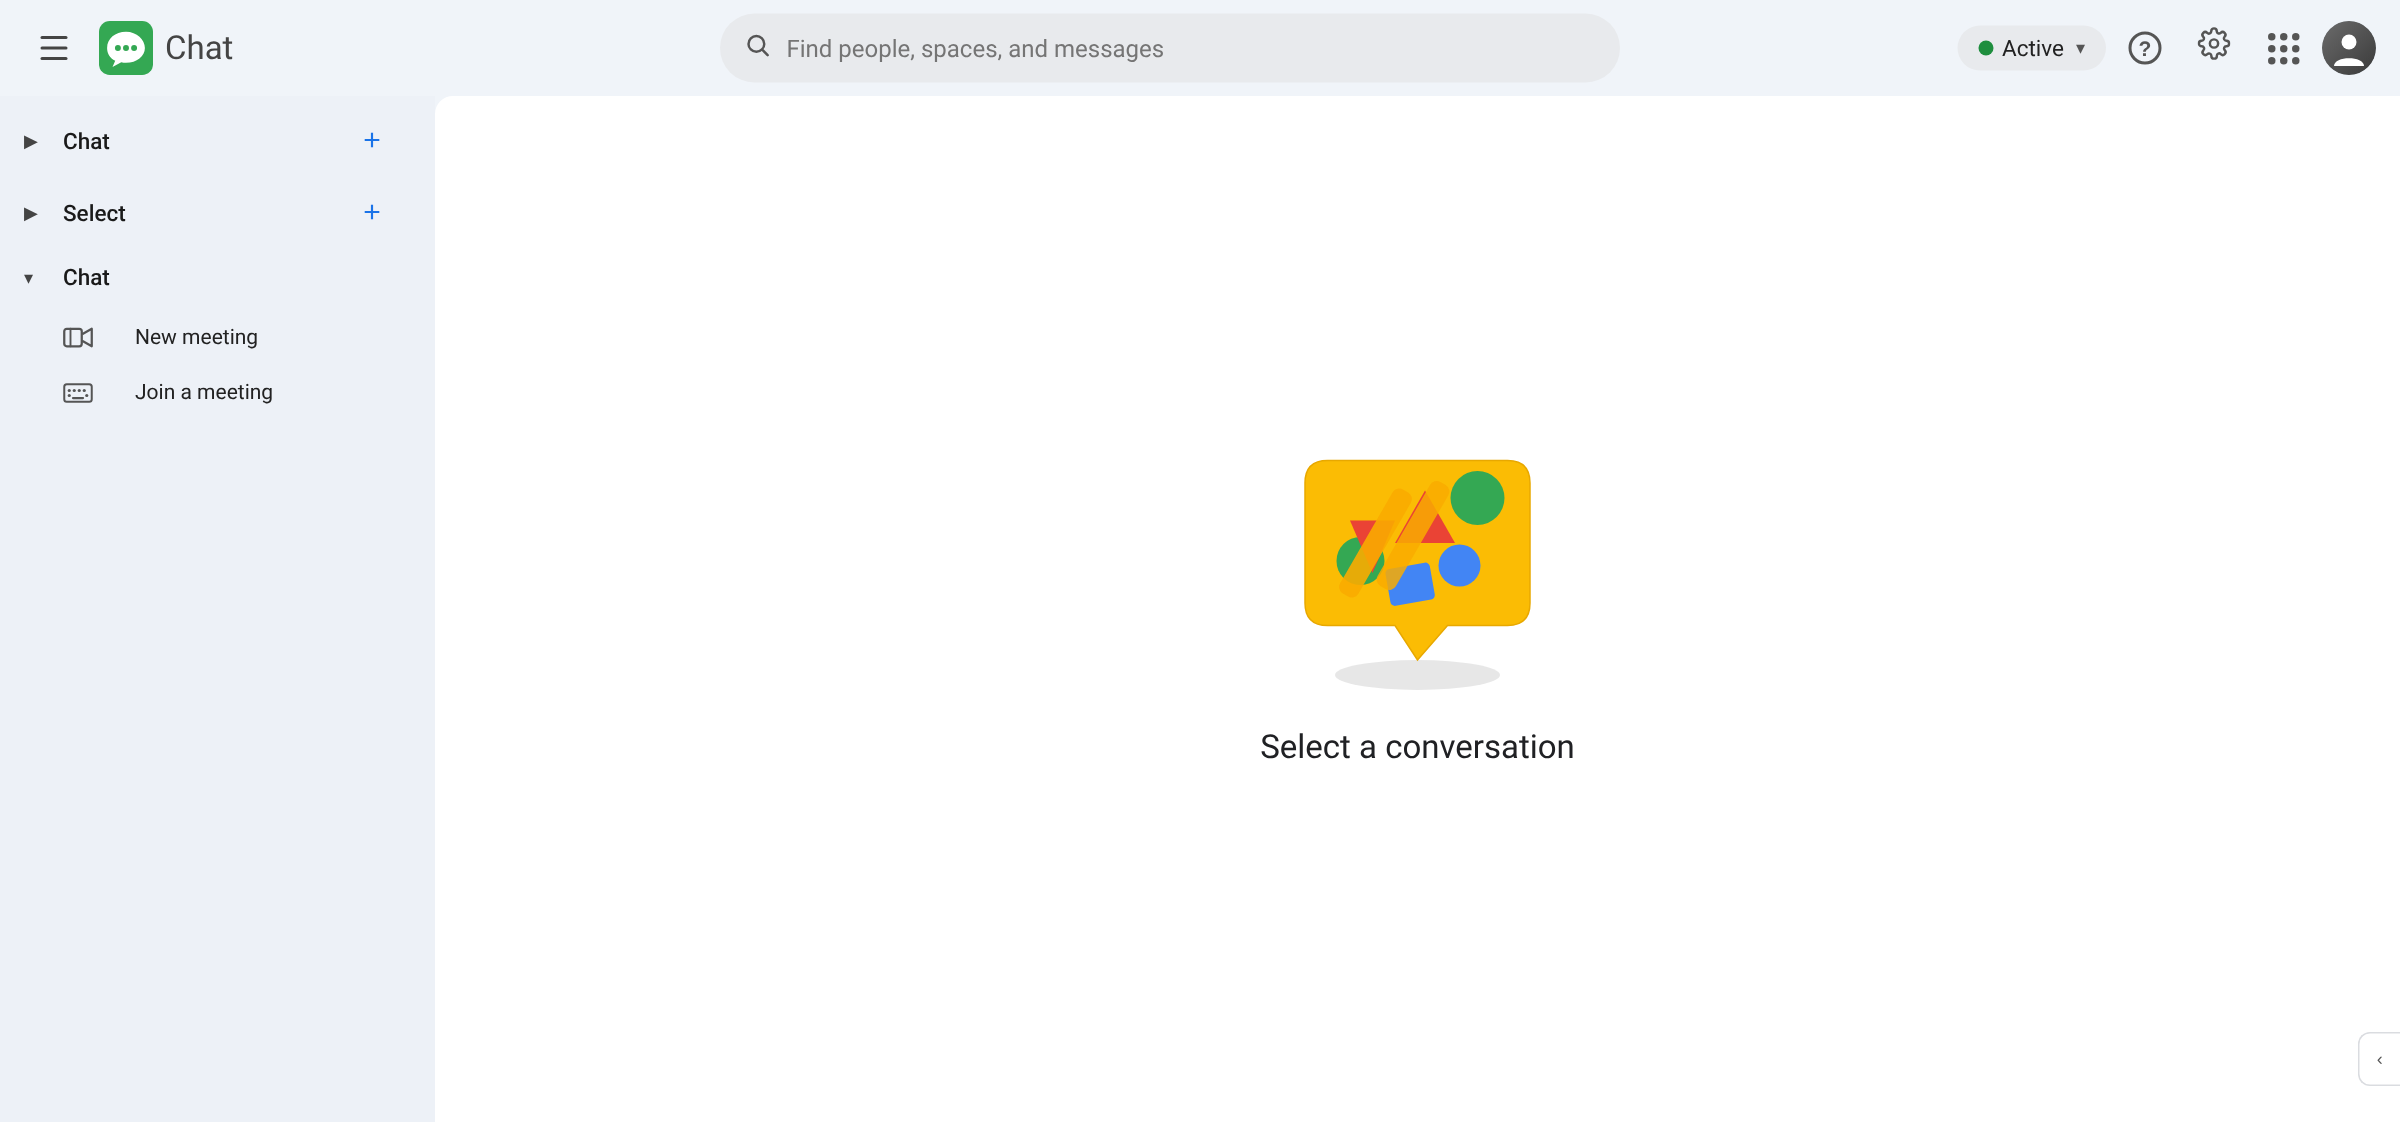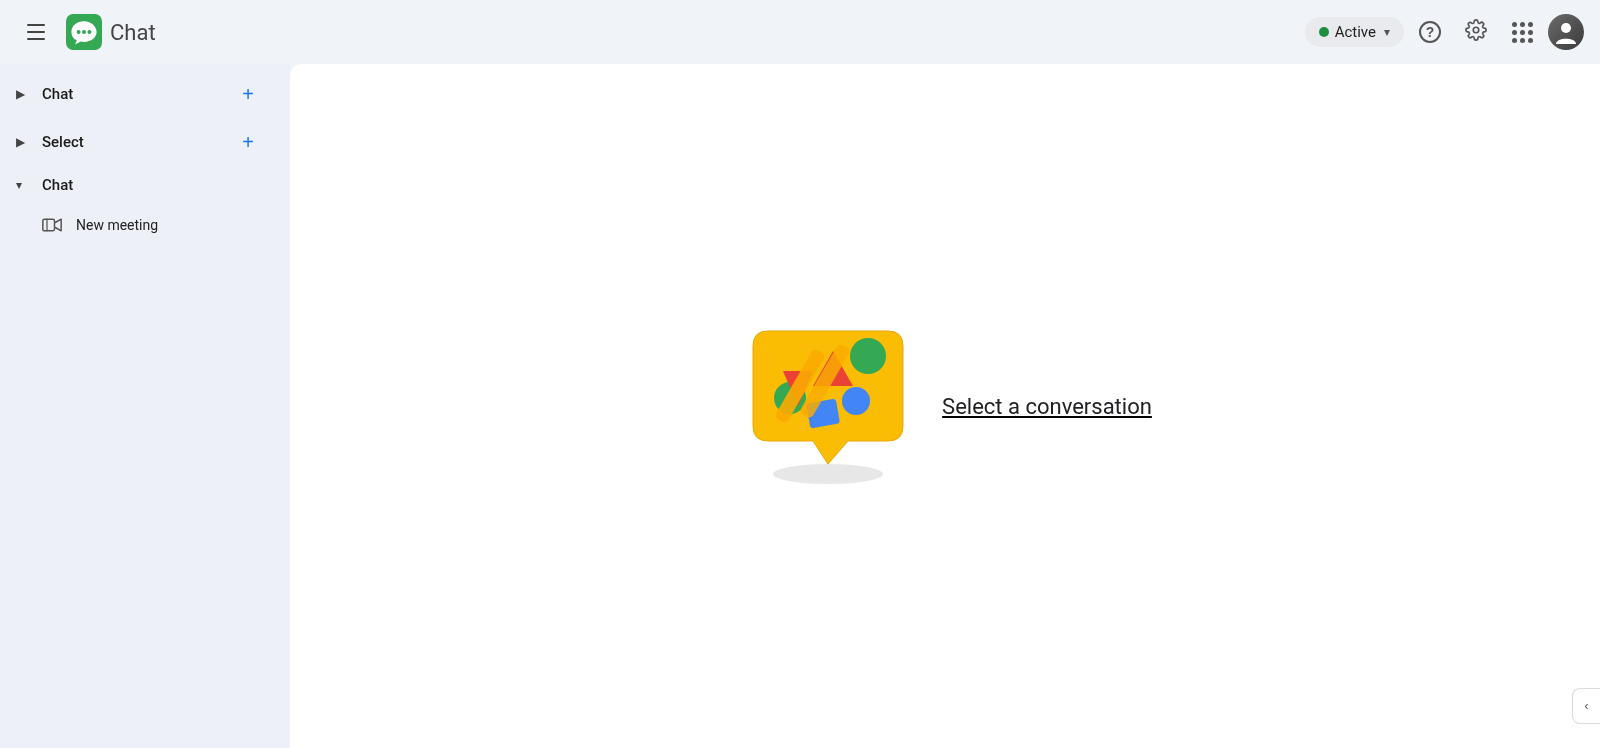--- a/index.html
+++ b/index.html
@@ -192,21 +192,21 @@
       margin-bottom: 4px;
     }
 
     .sidebar-item {
       display: flex;
       align-items: center;
       padding: 10px 16px 10px 42px;
       cursor: pointer;
       border-radius: 0 24px 24px 0;
       margin-right: 12px;
-      gap: 14px;
+      gap: 28px;
     }
     .sidebar-item-icon {
       font-size: 16px;
       color: #555;
       width: 20px;
       display: flex; align-items: center; justify-content: center;
     }
     .sidebar-item-label {
       font-size: 14px;
       color: #222;
@@ -220,24 +220,23 @@
       display: flex;
       align-items: center;
       justify-content: center;
       position: relative;
       border-radius: 12px 0 0 0;
       margin: 0;
     }
 
     .conversation-placeholder {
       display: flex;
-      flex-direction: row;
+      flex-direction: column;
       align-items: center;
       gap: 24px;
-      text-decoration: underline;
     }
 
     
     .chat-illustration {
       position: relative;
       width: 180px;
       height: 160px;
     }
 
     .select-text {
@@ -308,20 +307,31 @@
         <rect width="40" height="40" rx="8" fill="#34A853"></rect>
         <path d="M20 8 C12 8, 6 13, 6 20 C6 24, 8 27.5, 12 29.5 L10 34 L16.5 30.5 C17.6 30.8, 18.8 31, 20 31 C28 31, 34 26, 34 20 C34 14, 28 8, 20 8Z" fill="white"></path>
         <circle cx="14" cy="20" r="2.2" fill="#34A853"></circle>
         <circle cx="20" cy="20" r="2.2" fill="#34A853"></circle>
         <circle cx="26" cy="20" r="2.2" fill="#34A853"></circle>
       </svg>
       <span class="app-title">Chat</span>
     </div>
   </div>
 
+  <div class="search-bar-container">
+    <div class="search-bar">
+      <span class="search-icon-wrap">
+        <svg width="18" height="18" viewBox="0 0 24 24" fill="none" stroke="#555" stroke-width="2.2" stroke-linecap="round" stroke-linejoin="round">
+          <circle cx="11" cy="11" r="7"></circle>
+          <line x1="21" y1="21" x2="16.65" y2="16.65"></line>
+        </svg>
+      </span>
+      <input class="search-input" type="text" placeholder="Find people, spaces, and messages" style="">
+    </div>
+  </div>
 
   <div class="header-right">
     <button class="active-btn">
       <span class="active-dot"></span>
       <span>Active</span>
       <span class="chevron-down">▾</span>
     </button>
 
     <button class="icon-btn" title="Help">
       <div class="question-icon">?</div>
@@ -392,20 +402,35 @@
         <span class="sidebar-item-icon">
           <svg width="22" height="18" viewBox="0 0 24 20" fill="none" stroke="#555" stroke-width="1.8" stroke-linecap="round" stroke-linejoin="round">
             <rect x="1" y="3" width="14" height="14" rx="2"></rect>
             <polyline points="16,7 23,3 23,17 16,13"></polyline>
             <line x1="6" y1="3" x2="6" y2="17" stroke="#555" stroke-width="1.5"></line>
           </svg>
         </span>
         <span class="sidebar-item-label">New meeting</span>
       </div>
 
+      <div class="sidebar-item">
+        <span class="sidebar-item-icon">
+          <svg width="22" height="16" viewBox="0 0 24 18" fill="none" stroke="#555" stroke-width="1.6" stroke-linecap="round" stroke-linejoin="round">
+            <rect x="1" y="2" width="22" height="14" rx="2"></rect>
+            <line x1="5" y1="7" x2="5" y2="7" stroke="#555" stroke-width="2.5" stroke-linecap="round"></line>
+            <line x1="9" y1="7" x2="9" y2="7" stroke="#555" stroke-width="2.5" stroke-linecap="round"></line>
+            <line x1="13" y1="7" x2="13" y2="7" stroke="#555" stroke-width="2.5" stroke-linecap="round"></line>
+            <line x1="17" y1="7" x2="17" y2="7" stroke="#555" stroke-width="2.5" stroke-linecap="round"></line>
+            <line x1="5" y1="11" x2="5" y2="11" stroke="#555" stroke-width="2.5" stroke-linecap="round"></line>
+            <line x1="19" y1="11" x2="19" y2="11" stroke="#555" stroke-width="2.5" stroke-linecap="round"></line>
+            <line x1="8" y1="13" x2="16" y2="13" stroke="#555" stroke-width="1.8"></line>
+          </svg>
+        </span>
+        <span class="sidebar-item-label">Join a meeting</span>
+      </div>
     </div>
   </div>
 
   <div class="main-content">
     <div class="conversation-placeholder">
 
       <div class="chat-illustration">
         <svg width="180" height="160" viewBox="0 0 180 160" xmlns="http://www.w3.org/2000/svg">
 
           <ellipse cx="90" cy="148" rx="55" ry="10" fill="#d0d0d0" opacity="0.5"></ellipse>

